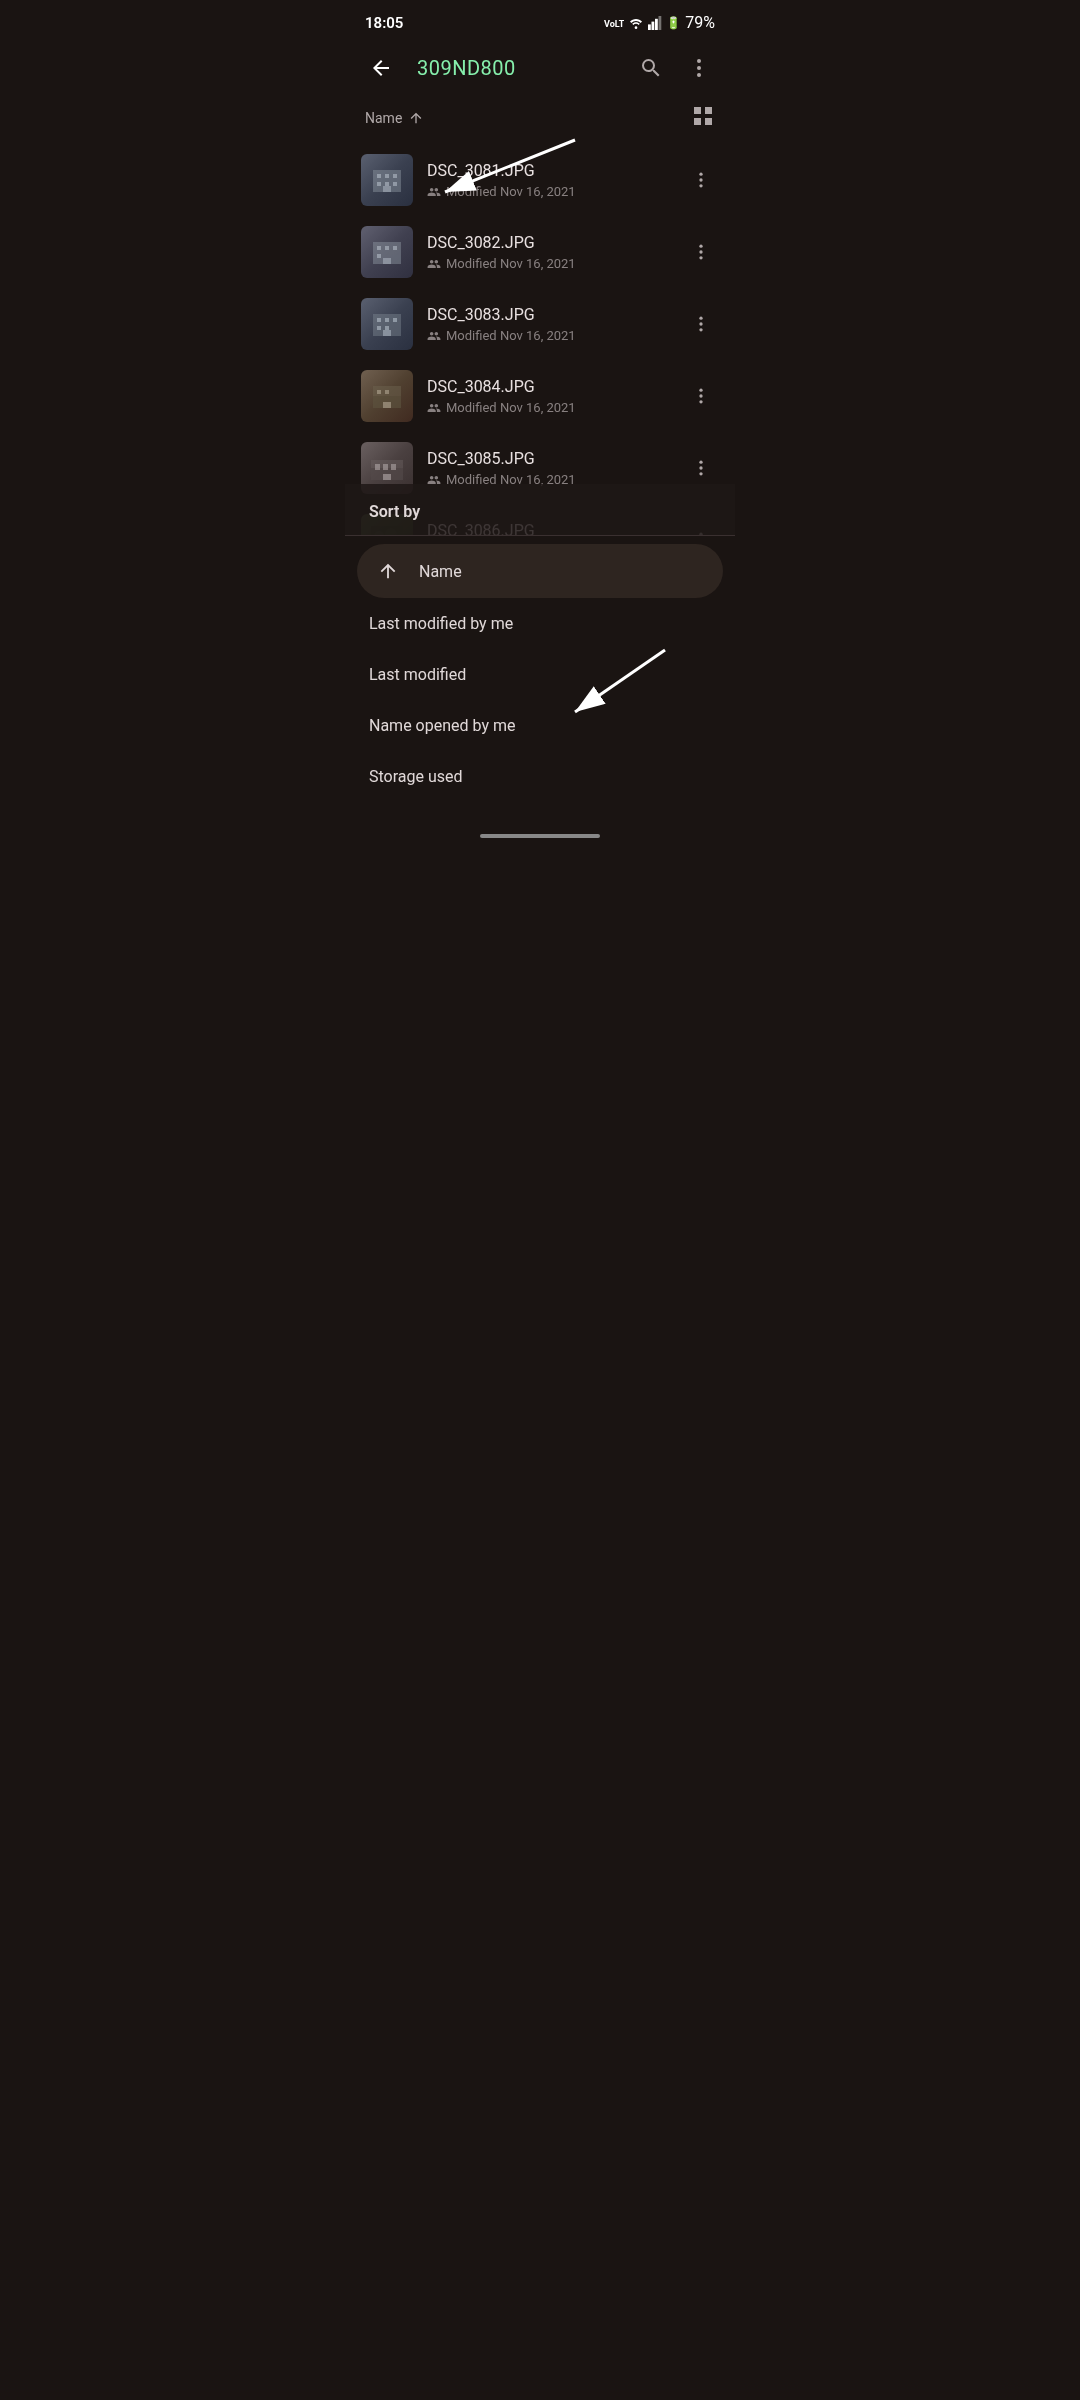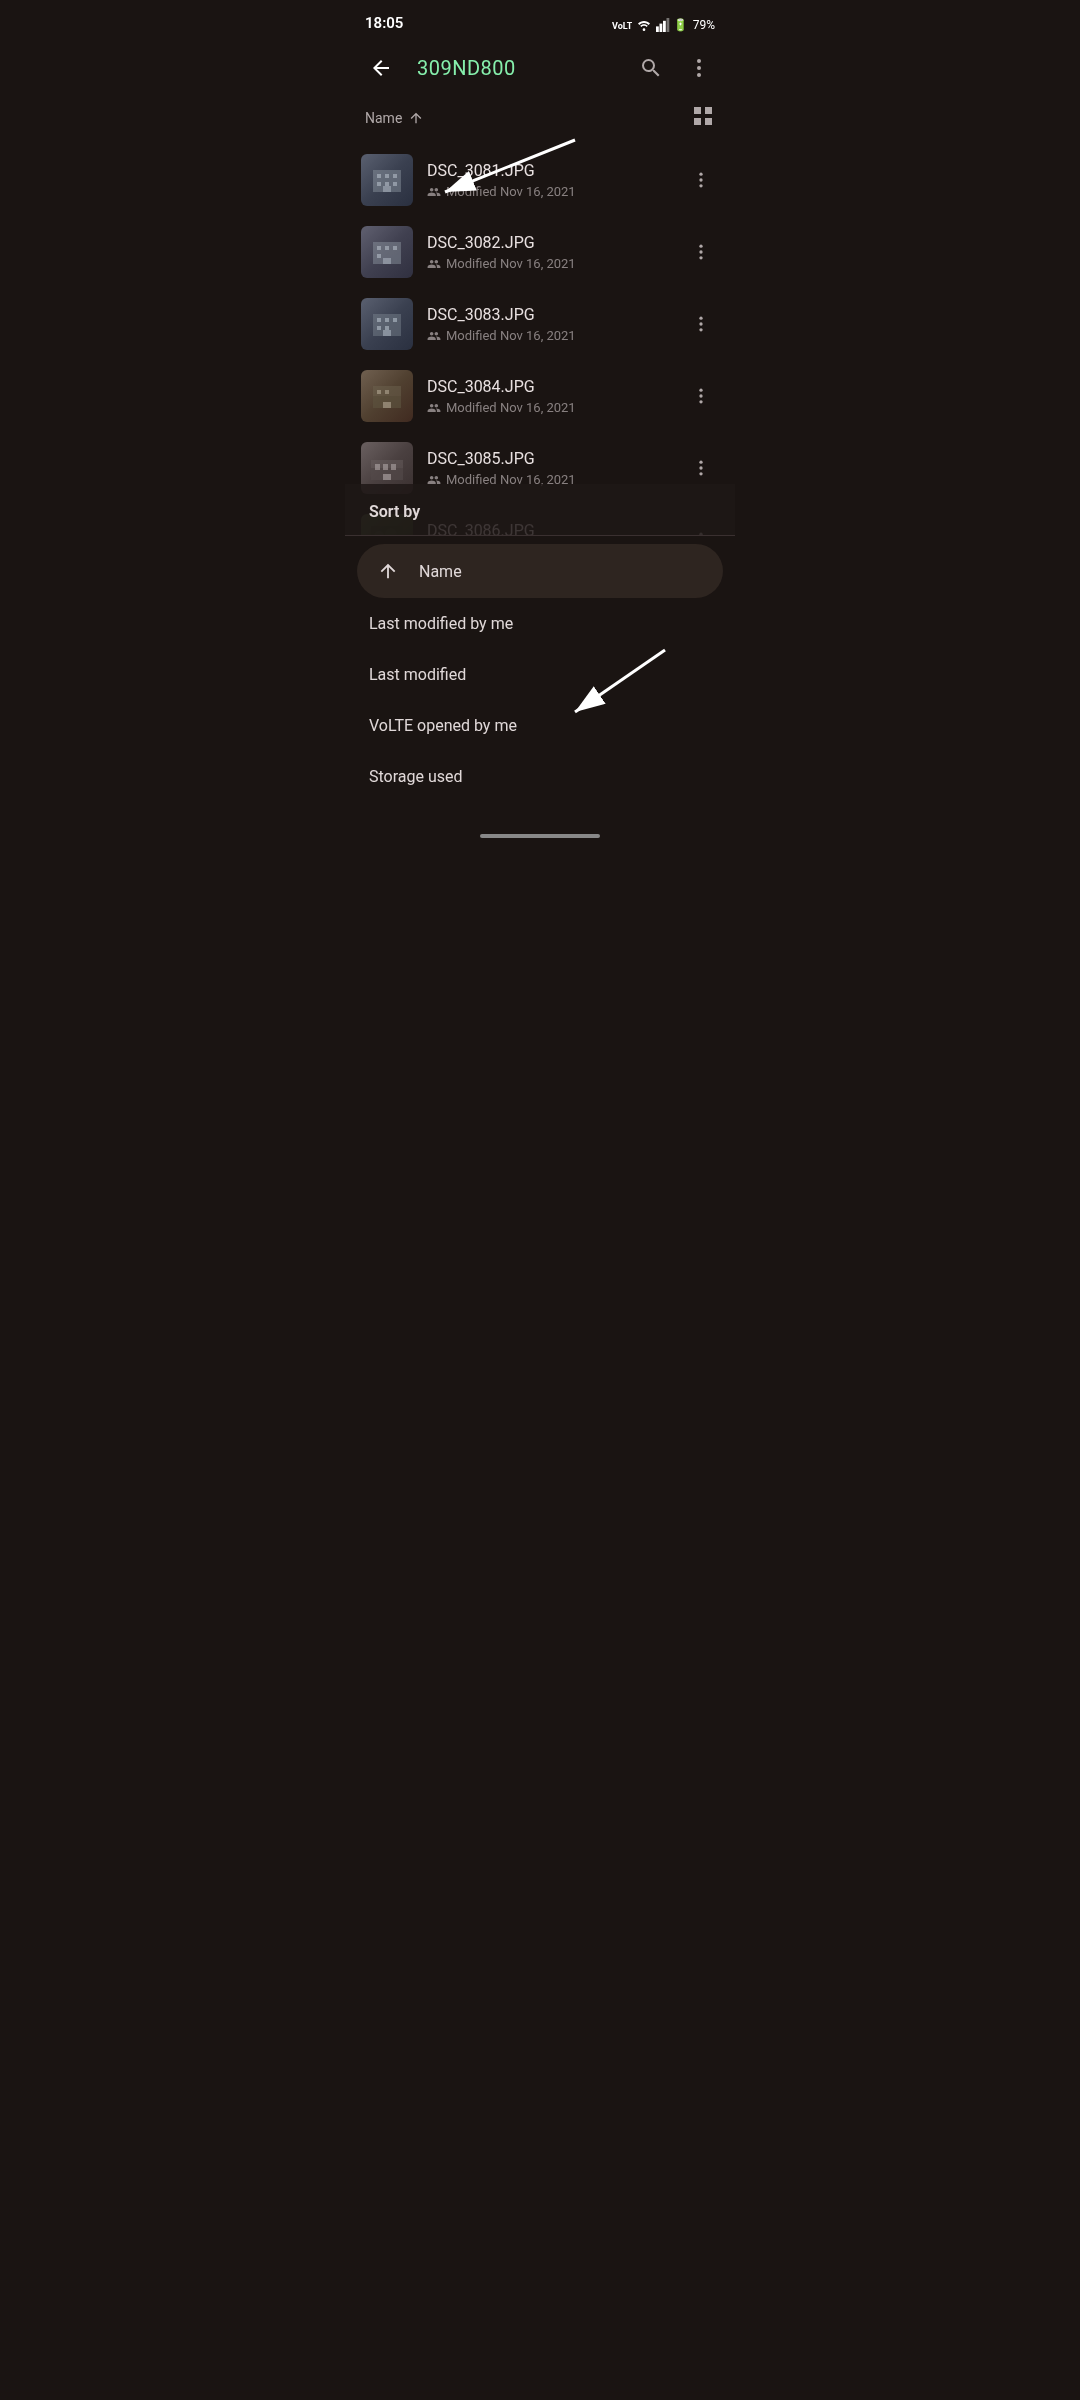--- a/index.html
+++ b/index.html
@@ -317,21 +317,21 @@
     <svg width="14" height="14" viewBox="0 0 20 20">
       <rect x="0" y="12" width="4" height="8" fill="white"></rect>
       <rect x="5" y="8" width="4" height="12" fill="white"></rect>
       <rect x="10" y="4" width="4" height="16" fill="white"></rect>
       <rect x="15" y="0" width="4" height="20" fill="white" opacity="0.4"></rect>
     </svg>
 
     <span style="font-size:12px; color:white;">
       🔋
     </span>
-    <span style="font-size:12px;">79%</span>
+    <span style="font-size:16px;">79%</span>
   </div>
 </div>
 
 <div class="toolbar">
   <div class="toolbar-back">
     <svg width="24" height="24" viewBox="0 0 24 24" fill="white">
       <path d="M20 11H7.83l5.59-5.59L12 4l-8 8 8 8 1.41-1.41L7.83 13H20v-2z"></path>
     </svg>
   </div>
   <span class="toolbar-title">309ND800</span>
@@ -597,21 +597,21 @@
 
     <div class="sort-option-plain">
       <span class="sort-option-text">Last modified by me</span>
     </div>
 
     <div class="sort-option-plain">
       <span class="sort-option-text">Last modified</span>
     </div>
 
     <div class="sort-option-plain">
-      <span class="sort-option-text">VoLTE opened by me</span>
+      <span class="sort-option-text">Name opened by me</span>
     </div>
 
     <div class="sort-option-plain">
       <span class="sort-option-text">Storage used</span>
     </div>
 
   </div>
 
   <div class="home-indicator">
     <div class="home-indicator-bar"></div>

